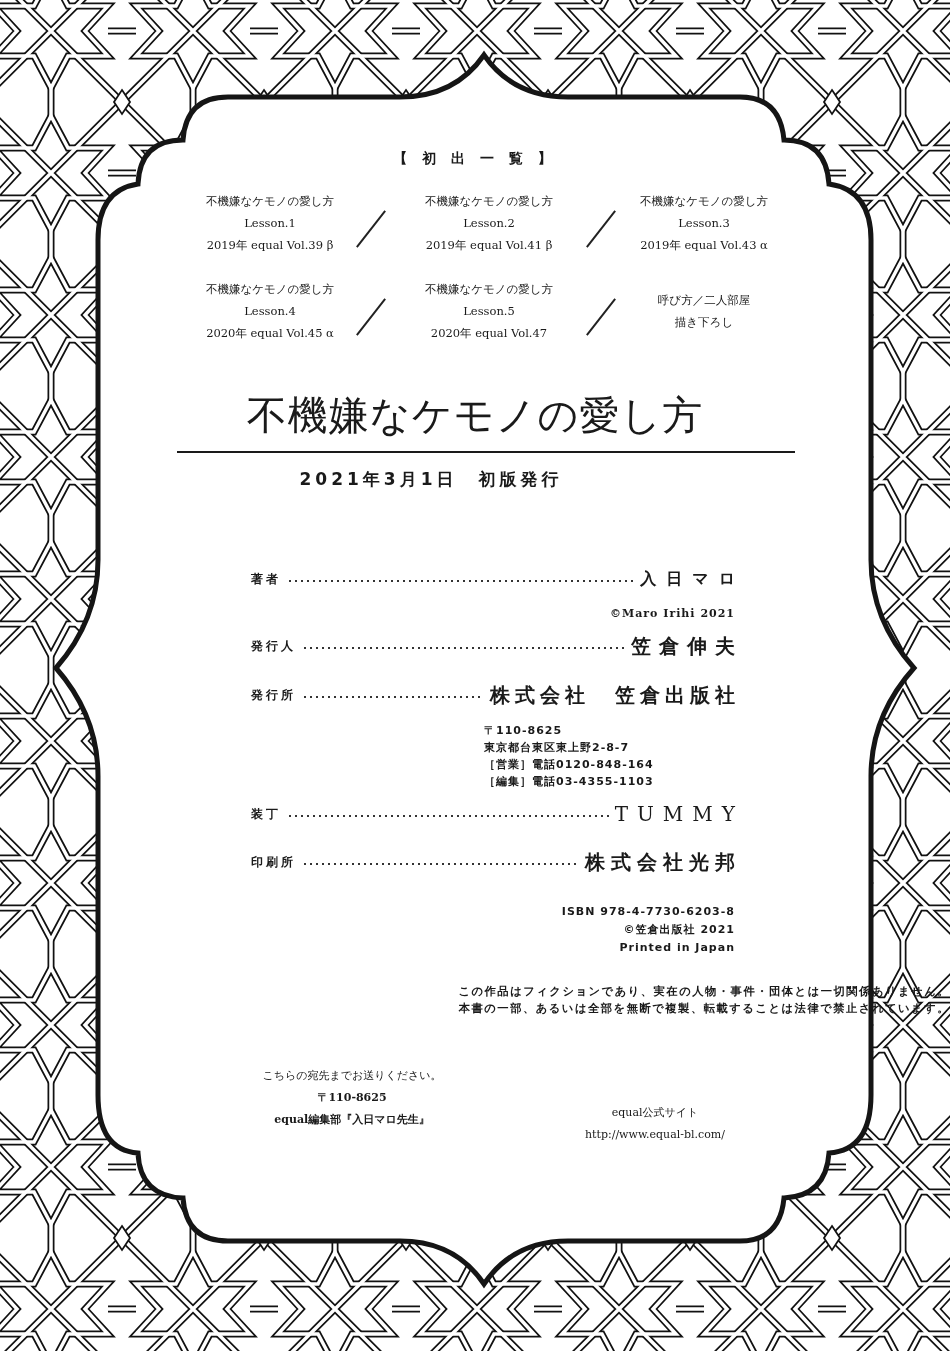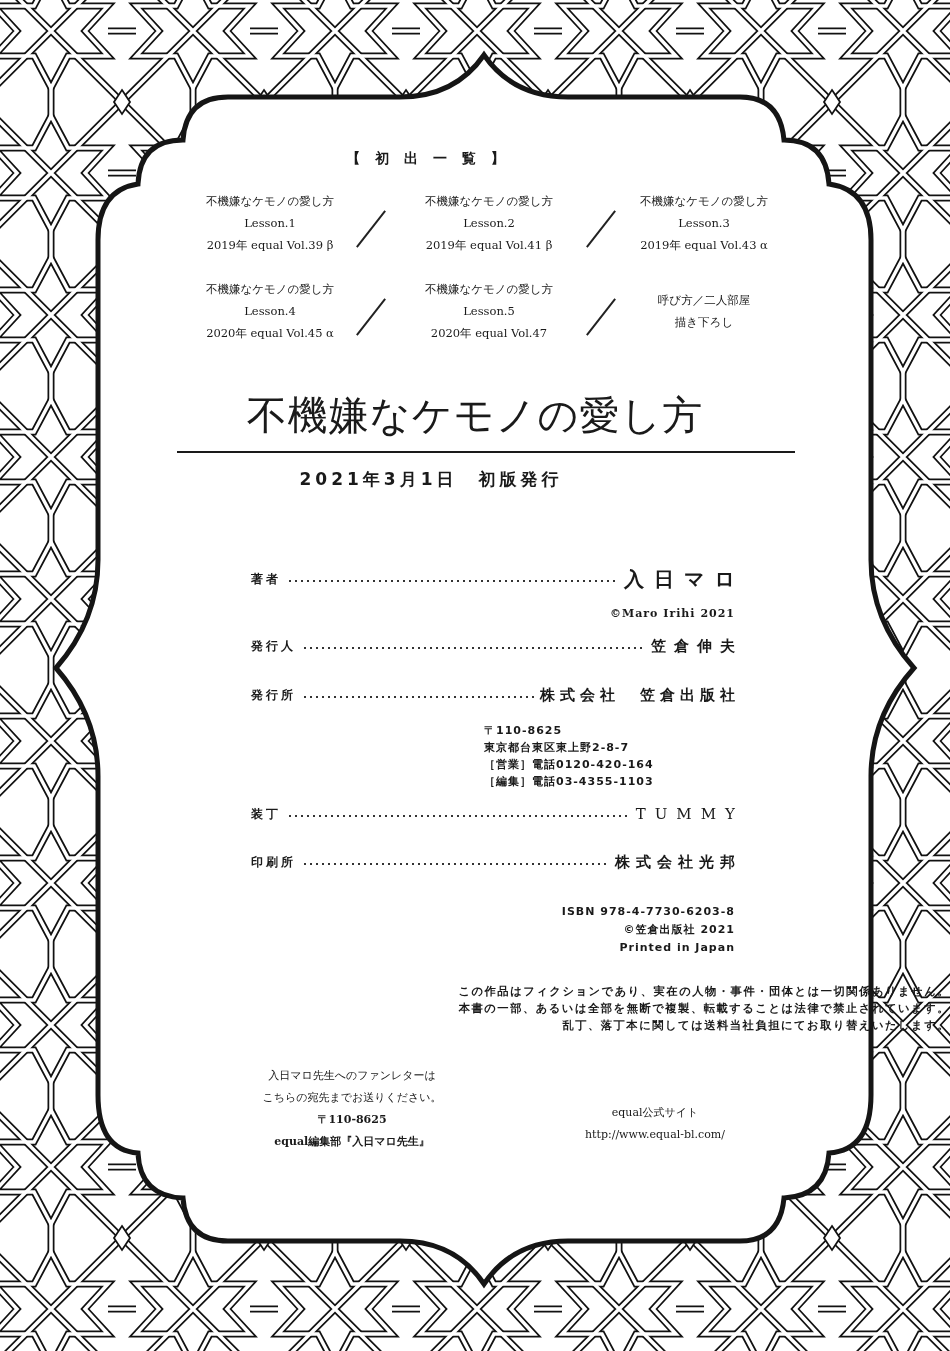--- a/index.html
+++ b/index.html
@@ -8,21 +8,21 @@
     background: #ffffff;
     font-family: "DejaVu Serif", "Liberation Serif", serif;
     color: #1a1a1a;
   }
   #bg { position: absolute; left: 0; top: 0; width: 950px; height: 1351px; }
   #frame { position: absolute; left: 0; top: 0; width: 950px; height: 1351px; }
   .abs { position: absolute; }
   .center { text-align: center; }
 
   .first-title {
-    left: 0; width: 856px; top: 150px; font-size: 14px; letter-spacing: 5px;
+    left: 0; width: 950px; top: 150px; font-size: 14px; letter-spacing: 5px;
     font-weight: bold;
   }
   .credit {
     width: 200px; font-size: 11.5px; line-height: 22px; text-align: center;
   }
   .slash {
     width: 2px; height: 46px; background: #222; transform: rotate(38deg);
   }
   .main-title {
     left: 0; width: 950px; top: 388px; font-size: 40px; text-align: center;
@@ -39,21 +39,21 @@
     left: 251px; width: 484px; height: 22px; display: flex; align-items: center;
     font-family: "DejaVu Sans", sans-serif; font-weight: bold;
   }
   .row .lbl { font-size: 12px; letter-spacing: 3px; white-space: nowrap; }
   .row .dots {
     flex: 1; height: 2px; margin: 0 6px;
     background-image: radial-gradient(circle, #333 0.9px, transparent 1.2px);
     background-size: 6px 2px; background-repeat: repeat-x;
     align-self: center; margin-top: 3px;
   }
-  .row .val { font-size: 15px; letter-spacing: 6px; white-space: nowrap; margin-right: -6px; }
+  .row .val { font-size: 20px; letter-spacing: 6px; white-space: nowrap; margin-right: -6px; }
   .row .val.wide { letter-spacing: 10px; margin-right: -10px; }
   .sub {
     font-family: "DejaVu Sans", sans-serif; font-size: 11px; font-weight: bold;
     letter-spacing: 1px; line-height: 17px; margin-top: 12px;
   }
   .right { text-align: right; }
   .notice {
     left: 0; width: 950px; top: 983px; font-size: 11.3px; line-height: 17px;
     text-align: right; letter-spacing: 1.5px; font-weight: bold;
   }
@@ -163,39 +163,39 @@
   <div>描き下ろし</div>
 </div>
 
 <div class="abs main-title">不機嫌なケモノの愛し方</div>
 <div class="abs title-rule"></div>
 <div class="abs pub-date">2021年3月1日　初版発行</div>
 
 <div class="abs row" style="top:568px;">
   <span class="lbl">著者</span>
   <span class="dots"></span>
-  <span class="val wide" style="font-size:20px;">入日マロ</span>
+  <span class="val wide" style="font-size:16px;">入日マロ</span>
 </div>
 <div class="abs sub right" style="left:500px; width:235px; top:593px; font-family:'DejaVu Serif',serif;">©Maro Irihi 2021</div>
 
 <div class="abs row" style="top:635px;">
   <span class="lbl">発行人</span>
   <span class="dots"></span>
   <span class="val" style="letter-spacing:8px; margin-right:-8px;">笠倉伸夫</span>
 </div>
 
 <div class="abs row" style="top:684px;">
   <span class="lbl">発行所</span>
   <span class="dots"></span>
   <span class="val" style="letter-spacing:5px; margin-right:-5px;">株式会社　笠倉出版社</span>
 </div>
 <div class="abs sub" style="left:484px; top:710px;">
   <div>〒110-8625</div>
   <div>東京都台東区東上野2-8-7</div>
-  <div>［営業］電話0120-420-164</div>
+  <div>［営業］電話0120-848-164</div>
   <div>［編集］電話03-4355-1103</div>
 </div>
 
 <div class="abs row" style="top:803px;">
   <span class="lbl">装丁</span>
   <span class="dots"></span>
   <span class="val" style="font-family:'DejaVu Serif',serif; font-weight:normal; letter-spacing:9px; margin-right:-9px;">TUMMY</span>
 </div>
 
 <div class="abs row" style="top:851px;">
@@ -206,25 +206,23 @@
 
 <div class="abs sub right" style="left:480px; width:255px; top:891px; line-height:18px;">
   <div>ISBN 978-4-7730-6203-8</div>
   <div>©笠倉出版社 2021</div>
   <div>Printed in Japan</div>
 </div>
 
 <div class="abs notice">
   <div>この作品はフィクションであり、実在の人物・事件・団体とは一切関係ありません。</div>
   <div>本書の一部、あるいは全部を無断で複製、転載することは法律で禁止されています。</div>
-  <div>乱丁、落丁本に関しては送料当社負担にてお取り替えいたします。</div>
 </div>
 
 <div class="abs fan">
-  <div>入日マロ先生へのファンレターは</div>
   <div>こちらの宛先までお送りください。</div>
   <div class="b">〒110-8625</div>
   <div class="b">equal編集部『入日マロ先生』</div>
 </div>
 
 <div class="abs site">
   <div>equal公式サイト</div>
   <div>http://www.equal-bl.com/</div>
 </div>
 

